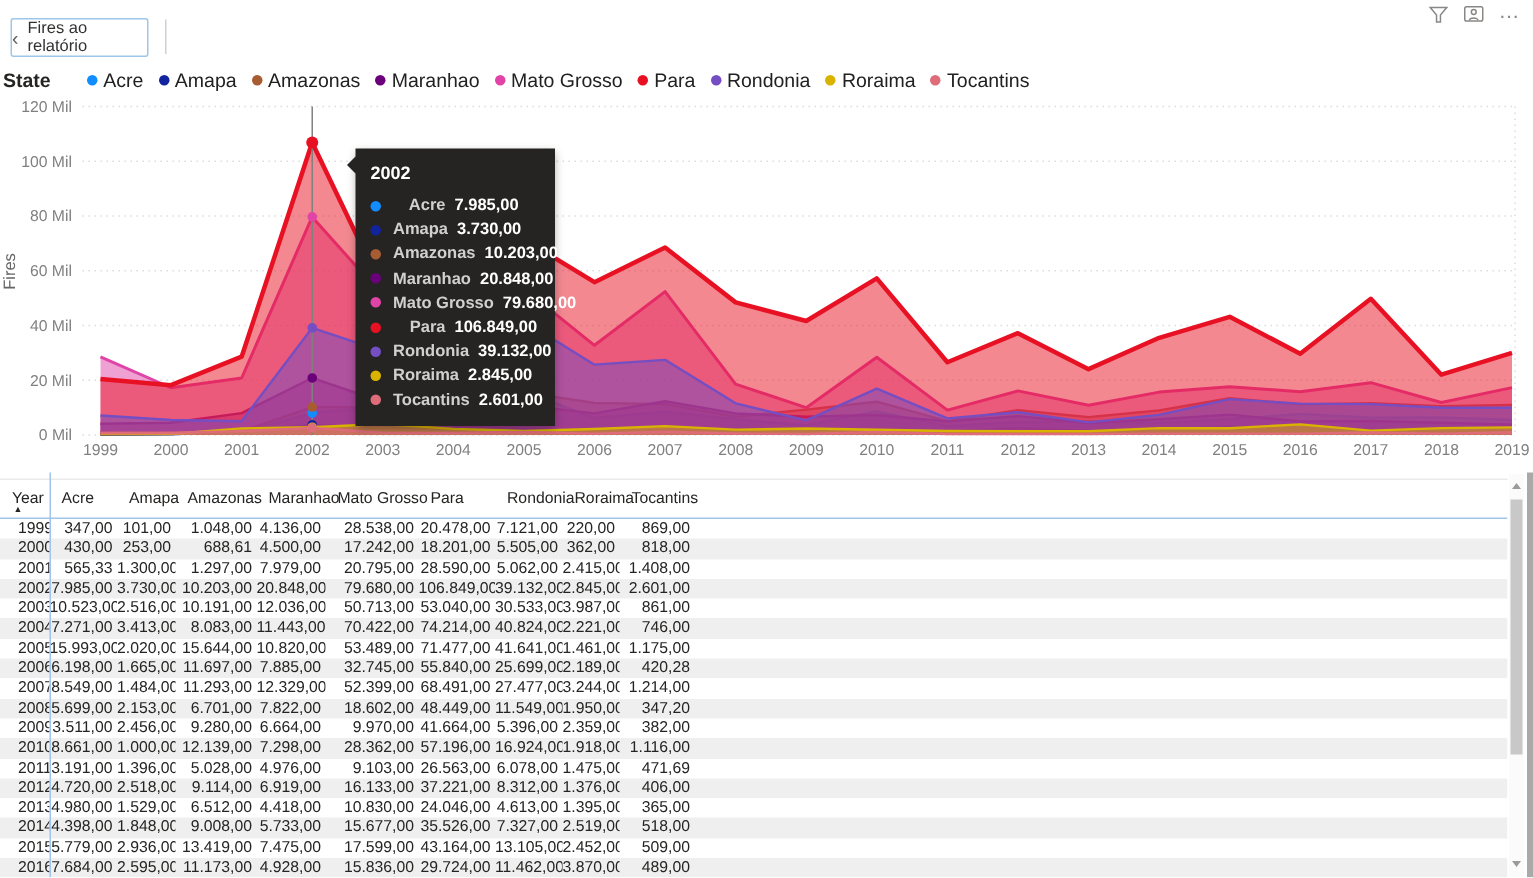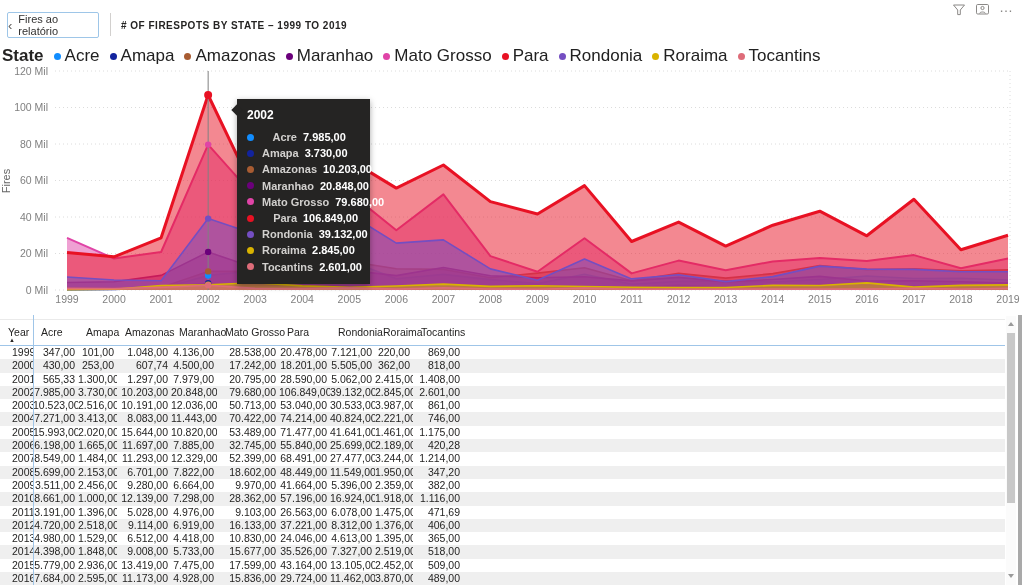--- a/index.html
+++ b/index.html
@@ -13,21 +13,21 @@
     align-items:center; justify-content:center; gap:6px; font-size:11px; color:#323130; cursor:pointer; }
   .back-btn .chev { color:#605e5c; font-size:13px; line-height:1; }
   .tb-divider { position:absolute; left:110px; top:13px; width:1px; height:23px; background:#d2d0ce; }
   .focus-title { position:absolute; left:121px; top:20px; font-size:10px; font-weight:bold;
     letter-spacing:.5px; color:#252423; white-space:nowrap; }
   .tb-icons { position:absolute; right:8px; top:2px; display:flex; align-items:center; gap:9px; color:#8a8886; }
   .tb-icons .ic { width:15px; height:15px; display:flex; align-items:center; justify-content:center; cursor:pointer; }
   .more-dots { font-size:14px; color:#8a8886; letter-spacing:1px; cursor:pointer; line-height:6px; padding-bottom:6px; }
 
   
-  .legend { position:absolute; left:2px; top:46px; display:flex; align-items:flex-start; gap:10px; font-size:17px; }
+  .legend { position:absolute; left:2px; top:46px; display:flex; align-items:flex-start; gap:24px; font-size:13px; }
   .legend .lg-title { font-weight:bold; color:#252423; }
   .lg-item { display:flex; align-items:center; gap:4px; cursor:pointer; color:#212121; }
   .lg-dot { width:7px; height:7px; border-radius:50%; flex:0 0 auto; }
 
   
   #chart-svg { position:absolute; left:0; top:0; }
 
   
   .pbi-tooltip { position:absolute; left:237px; top:99px; width:133px; background:#252423;
     color:#fff; padding:9px 11px 9px 10px; font-size:11px; z-index:5;
@@ -137,21 +137,20 @@
       <circle cx="208.14999999999998" cy="218.58409999999998" r="3.2" fill="#744EC2"></circle>
       <circle cx="208.14999999999998" cy="284.807875" r="3.2" fill="#D9B300"></circle>
       <circle cx="208.14999999999998" cy="285.253175" r="3.2" fill="#DE6C79"></circle>
     </svg>
 
   <div class="back-btn">
     <span class="chev">‹</span>
     <span>Fires ao relatório</span>
   </div>
   <div class="tb-divider"></div>
-  <div class="focus-title"># OF FIRESPOTS BY STATE – 1999 TO 2019</div>
   <div class="tb-icons">
     <span class="ic">
       <svg width="14" height="14" viewBox="0 0 14 14">
           <path d="M1.5 2 h11 L8.3 7 v4.6 l-2.6 0 V7 Z" fill="none" stroke="#8a8886" stroke-width="1"></path>
         </svg>
     </span>
     <span class="ic">
       <svg width="15" height="15" viewBox="0 0 15 15">
         <rect x="1.5" y="2.5" width="12" height="9.5" rx="1.2" fill="none" stroke="#8a8886" stroke-width="1"></rect>
         <circle cx="7.5" cy="6" r="1.6" fill="none" stroke="#8a8886" stroke-width="1"></circle>
@@ -280,21 +279,21 @@
           <div class="td num">20.478,00</div>
           <div class="td num">7.121,00</div>
           <div class="td num">220,00</div>
           <div class="td num">869,00</div>
           <div class="td"></div>
         </div>
         <div class="trow alt" style="grid-template-columns: 33px 45px 39px 54px 46px 62px 51px 45px 38px 50px 1fr;">
           <div class="td year">2000</div>
           <div class="td num">430,00</div>
           <div class="td num">253,00</div>
-          <div class="td num">607,74</div>
+          <div class="td num">688,61</div>
           <div class="td num">4.500,00</div>
           <div class="td num">17.242,00</div>
           <div class="td num">18.201,00</div>
           <div class="td num">5.505,00</div>
           <div class="td num">362,00</div>
           <div class="td num">818,00</div>
           <div class="td"></div>
         </div>
         <div class="trow" style="grid-template-columns: 33px 45px 39px 54px 46px 62px 51px 45px 38px 50px 1fr;">
           <div class="td year">2001</div>

